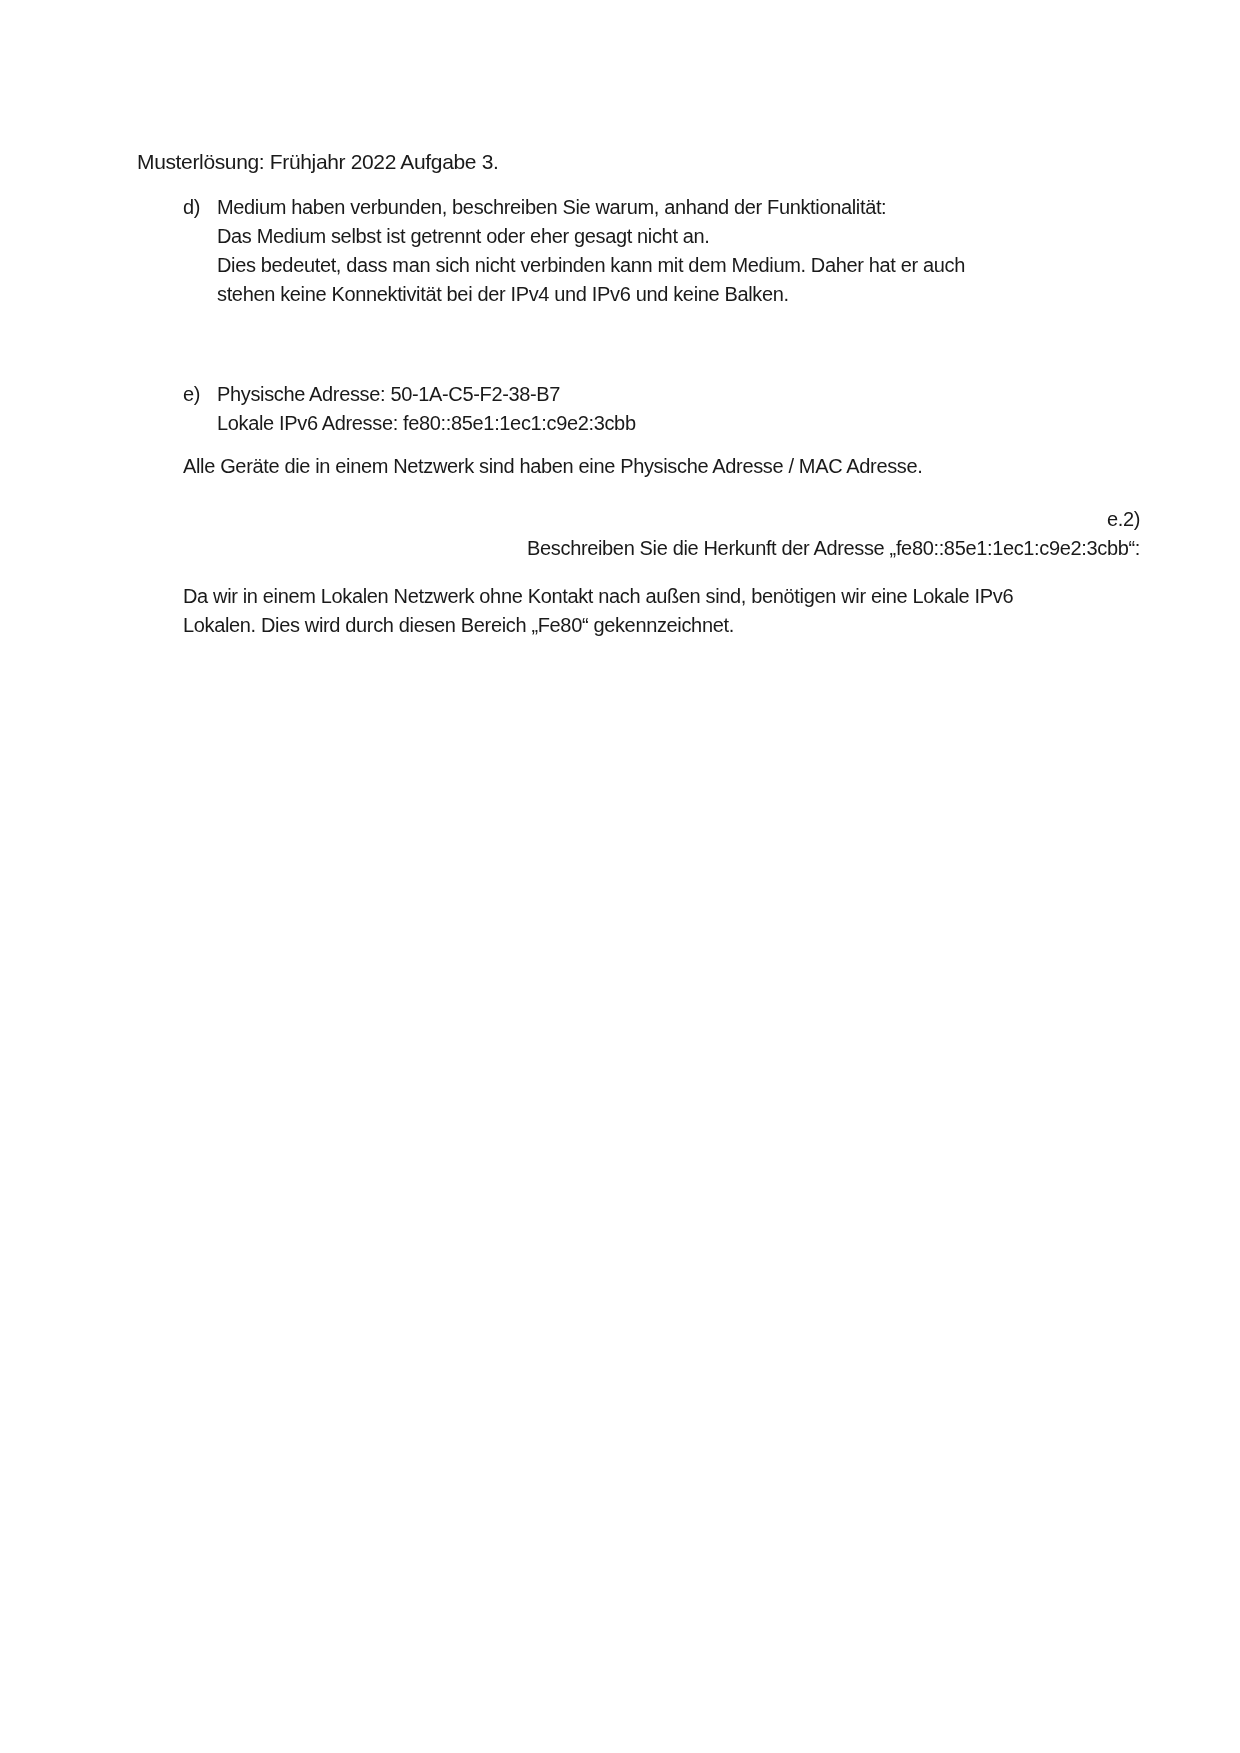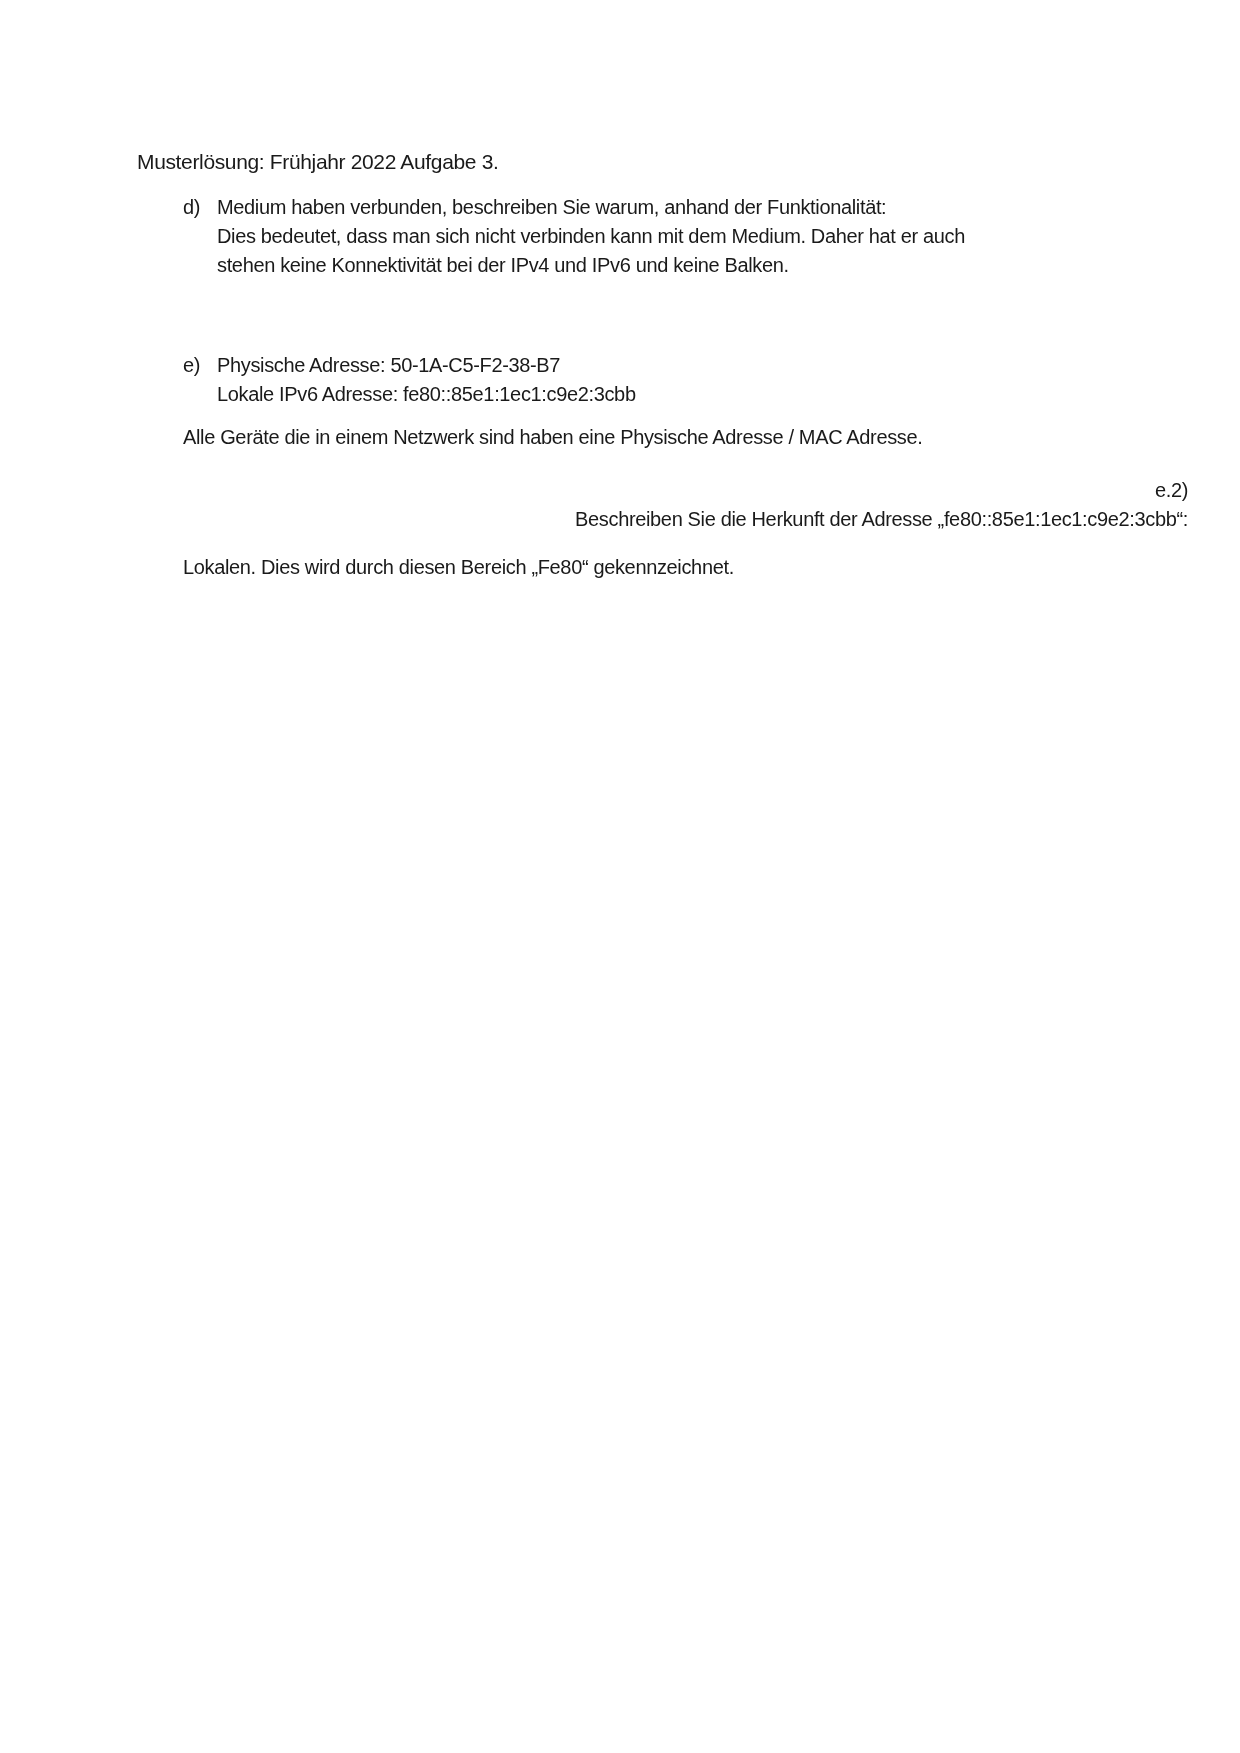--- a/index.html
+++ b/index.html
@@ -13,21 +13,21 @@
     overflow: hidden;
     font-family: "Liberation Sans", "DejaVu Sans", sans-serif;
     color: #1a1a1a;
   }
   .page {
     position: relative;
     width: 1240px;
     height: 1753px;
     background: #ffffff;
     box-sizing: border-box;
-    padding: 147px 52px 0 137px;
+    padding: 147px 100px 0 137px;
   }
   .line {
     white-space: nowrap;
     font-size: 20px;
     line-height: 29px;
     letter-spacing: -0.35px;
   }
   .doc-title {
     font-size: 21px;
     line-height: 29px;
@@ -63,20 +63,21 @@
 <body>
 
 <div class="page">
 
   <div class="doc-title">Musterlösung: Frühjahr 2022 Aufgabe 3.</div>
 
   <div class="block list-item mt-d">
     <div class="list-marker">d)</div>
     <div class="list-content">
       <div class="line">Medium haben verbunden, beschreiben Sie warum, anhand der Funktionalität:</div>
+      <div class="line">Das Medium selbst ist getrennt oder eher gesagt nicht an.</div>
       <div class="line">Dies bedeutet, dass man sich nicht verbinden kann mit dem Medium. Daher hat er auch</div>
       <div class="line">stehen keine Konnektivität bei der IPv4 und IPv6 und keine Balken.</div>
     </div>
   </div>
 
   <div class="block list-item mt-e">
     <div class="list-marker">e)</div>
     <div class="list-content">
       <div class="line">Physische Adresse: 50-1A-C5-F2-38-B7</div>
       <div class="line">Lokale IPv6 Adresse: fe80::85e1:1ec1:c9e2:3cbb</div>
@@ -87,16 +88,17 @@
   <div class="block mt-a1">
     <div class="line">Alle Geräte die in einem Netzwerk sind haben eine Physische Adresse / MAC Adresse.</div>
   </div>
 
   <div class="block mt-e2">
     <div class="line">e.2)</div>
     <div class="line">Beschreiben Sie die Herkunft der Adresse „fe80::85e1:1ec1:c9e2:3cbb“:</div>
   </div>
 
   <div class="block mt-a2">
+    <div class="line">Da wir in einem Lokalen Netzwerk ohne Kontakt nach außen sind, benötigen wir eine Lokale IPv6</div>
     <div class="line">Lokalen. Dies wird durch diesen Bereich „Fe80“ gekennzeichnet.</div>
   </div>
 
 </div>
 
 </body></html>

